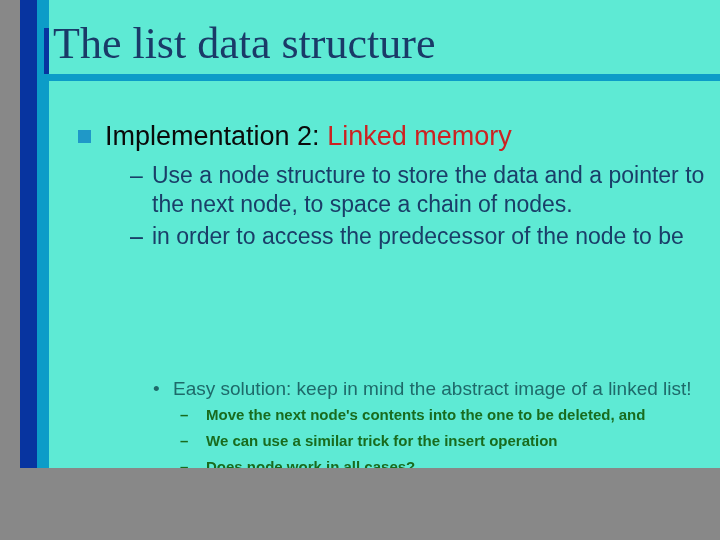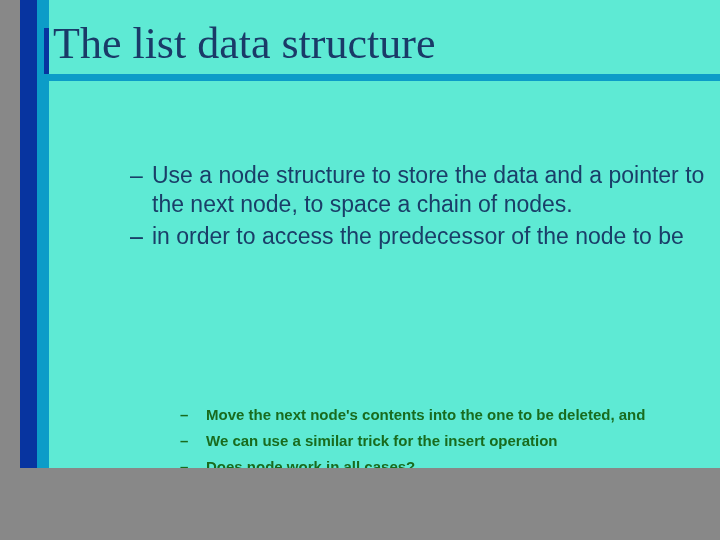--- a/index.html
+++ b/index.html
@@ -53,36 +53,42 @@
 
 <div id="slide">
 
   <div class="bar-navy"></div>
   <div class="bar-cyan"></div>
   <div class="title-accent"></div>
   <div class="title-rule"></div>
 
   <div class="slide-title">The list data structure</div>
 
+  <div class="l1">
+    <span class="sq"></span><span>Implementation 2: </span><span class="hl">Linked memory</span>
+  </div>
 
   <div class="l2-block">
     <div class="l2-item">
       <span class="dash">–</span>
       <div class="ln">Use a node structure to store the data and a pointer to</div>
       <div class="ln">the next node, to space a chain of nodes.</div>
     </div>
     <div class="l2-item">
       <span class="dash">–</span>
     </div>
     <div class="l2-item">
       <span class="dash">–</span>
       <div class="ln">in order to access the predecessor of the node to be</div>
     </div>
   </div>
 
+  <div class="l3">
+    <span class="dot">•</span><span>Easy solution: keep in mind the abstract image of a linked list!</span>
+  </div>
 
   <div class="l4-block">
     <div class="l4-item">
       <span class="dash">–</span>
       <div class="ln">Move the next node's contents into the one to be deleted, and</div>
     </div>
     <div class="l4-item">
       <span class="dash">–</span>
       <div class="ln">We can use a similar trick for the insert operation</div>
     </div>

